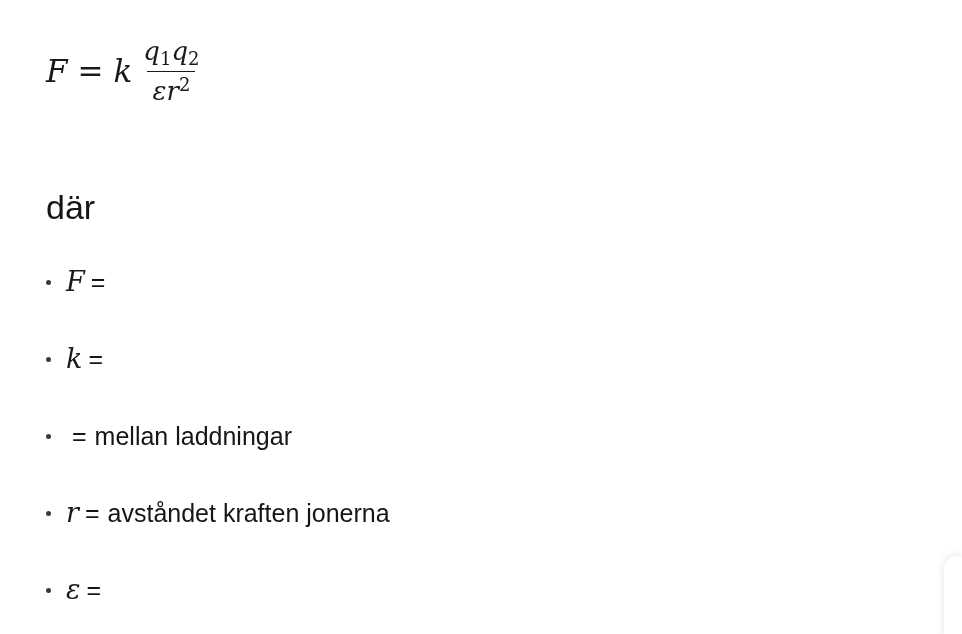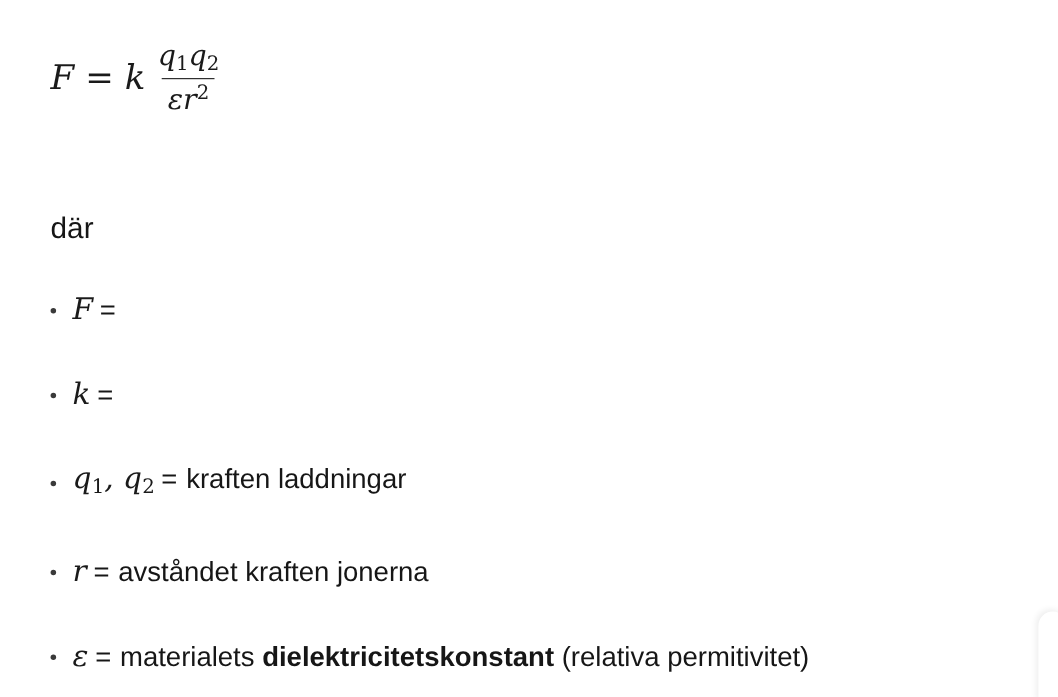--- a/index.html
+++ b/index.html
@@ -59,21 +59,21 @@
   }
   .msup {
     font-size: 18px;
     font-style: normal;
     vertical-align: 9px;
   }
 
   
   .intro {
     margin-top: 86px;
-    font-size: 27px;
+    font-size: 34px;
     line-height: 30px;
     color: #161616;
   }
 
   
   .bullets {
     margin-top: 46px;
   }
   .bullet-row {
     display: flex;
@@ -155,35 +155,33 @@
     </div>
 
     <div class="bullet-row">
       <span class="dot"></span>
       <span class="sym">k</span>
       <span class="eq">=</span>
     </div>
 
     <div class="bullet-row">
       <span class="dot"></span>
-      <span class="sym"><span>q</span><span class="msub">1</span><span>, </span><span>q</span><span class="msub">2</span></span>
       <span class="eq">=</span>
-      <span>kraften laddningar</span>
+      <span>mellan laddningar</span>
     </div>
 
     <div class="bullet-row">
       <span class="dot"></span>
       <span class="sym">r</span>
       <span class="eq">=</span>
       <span>avståndet kraften jonerna</span>
     </div>
 
     <div class="bullet-row">
       <span class="dot"></span>
       <span class="sym">ε</span>
       <span class="eq">=</span>
-      <span><span>materialets </span><span class="b">dielektricitetskonstant</span><span> (relativa permitivitet)</span></span>
     </div>
 
   </div>
 </div>
 
 <div class="edge-shade"></div>
 
 </body></html>

